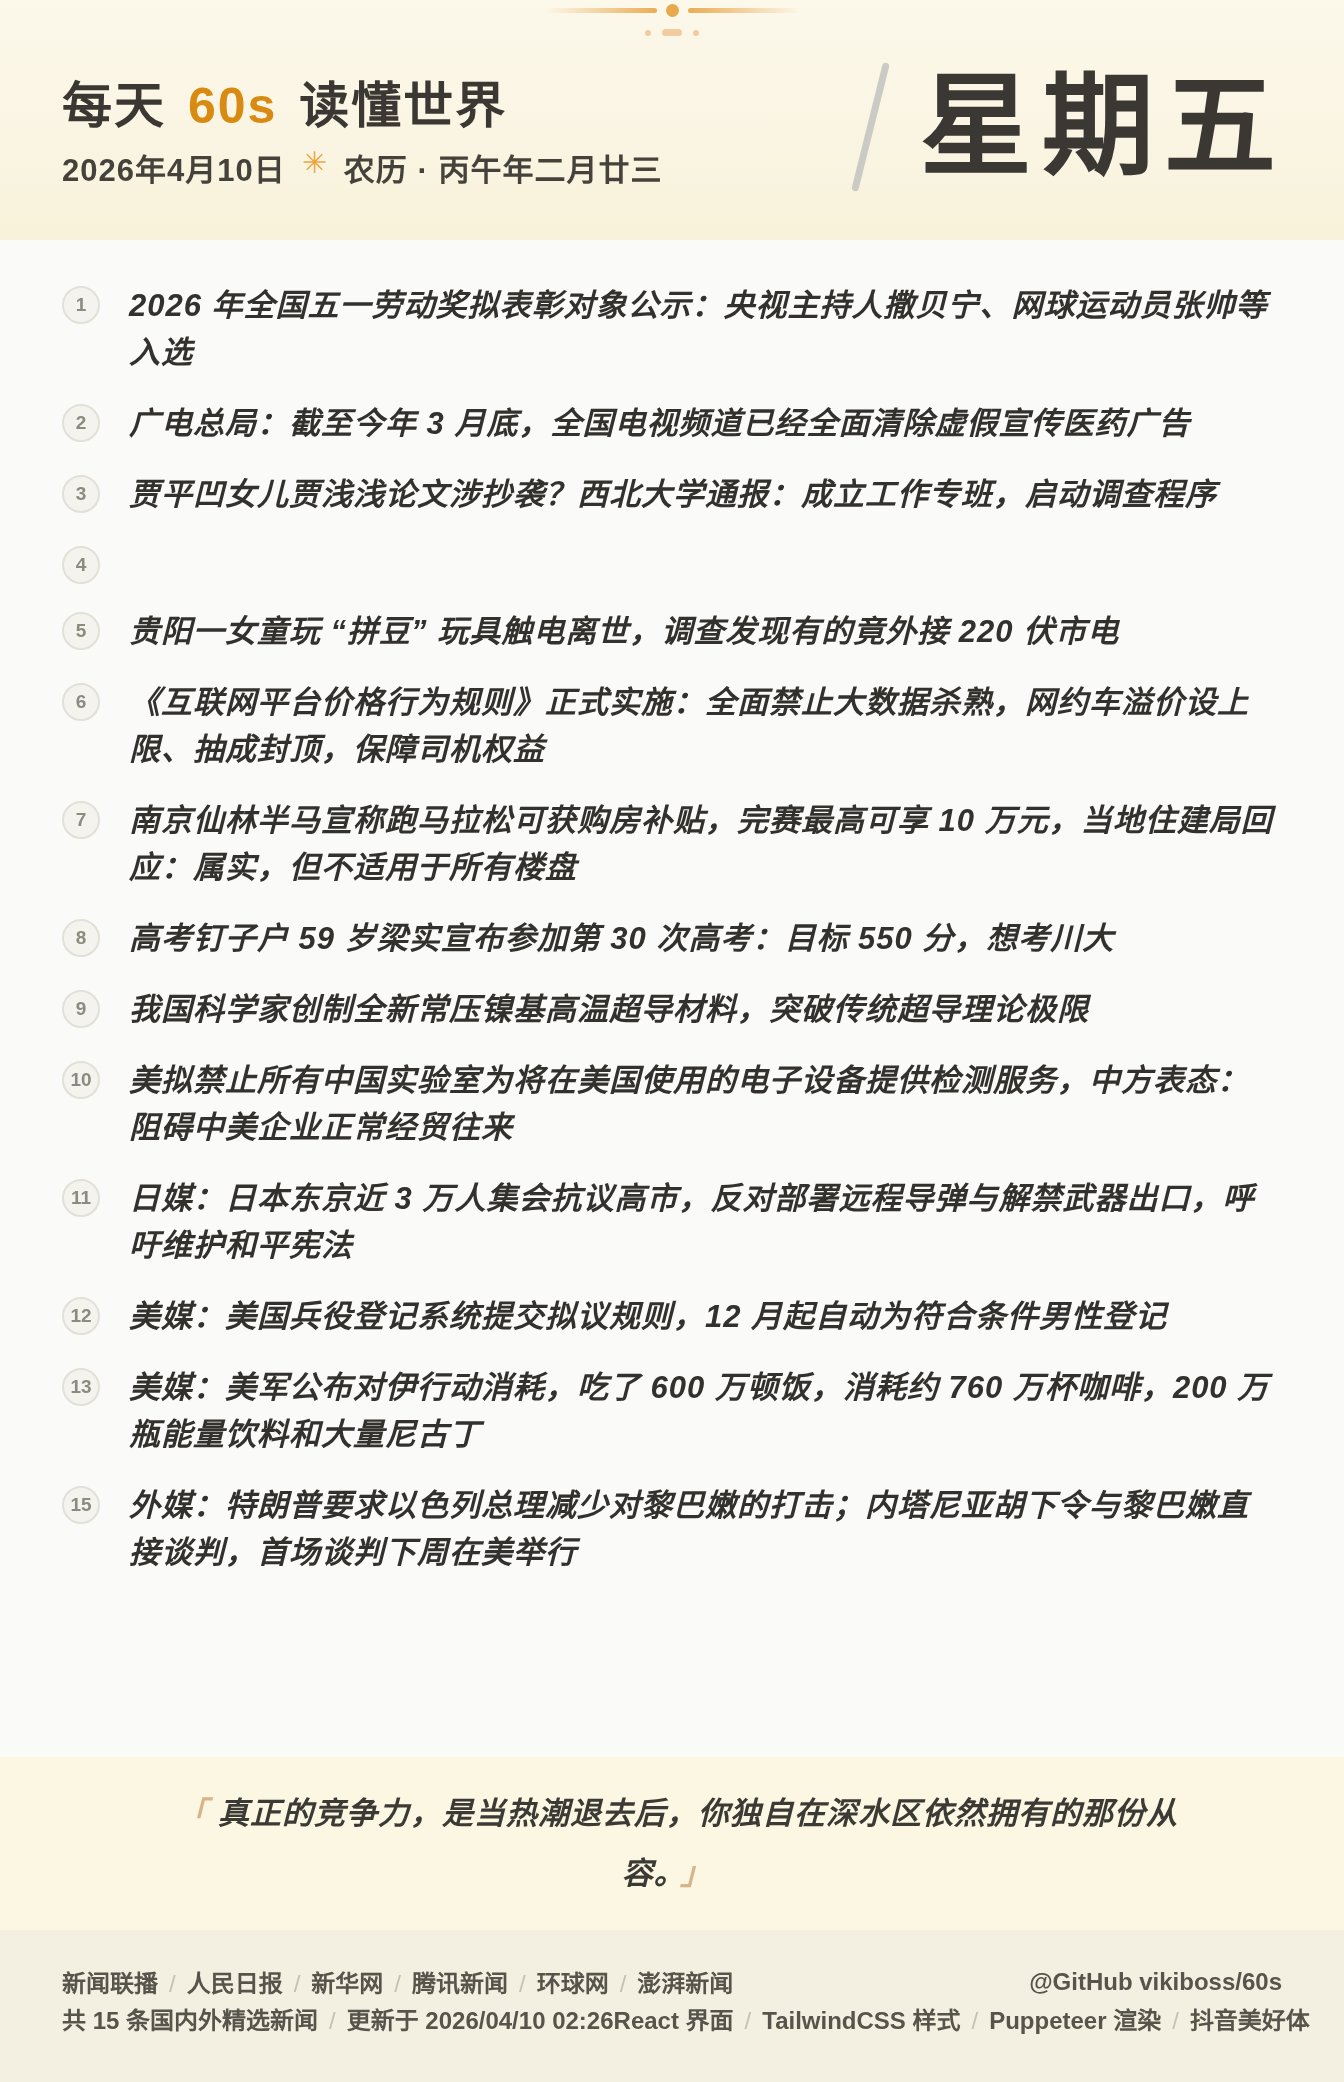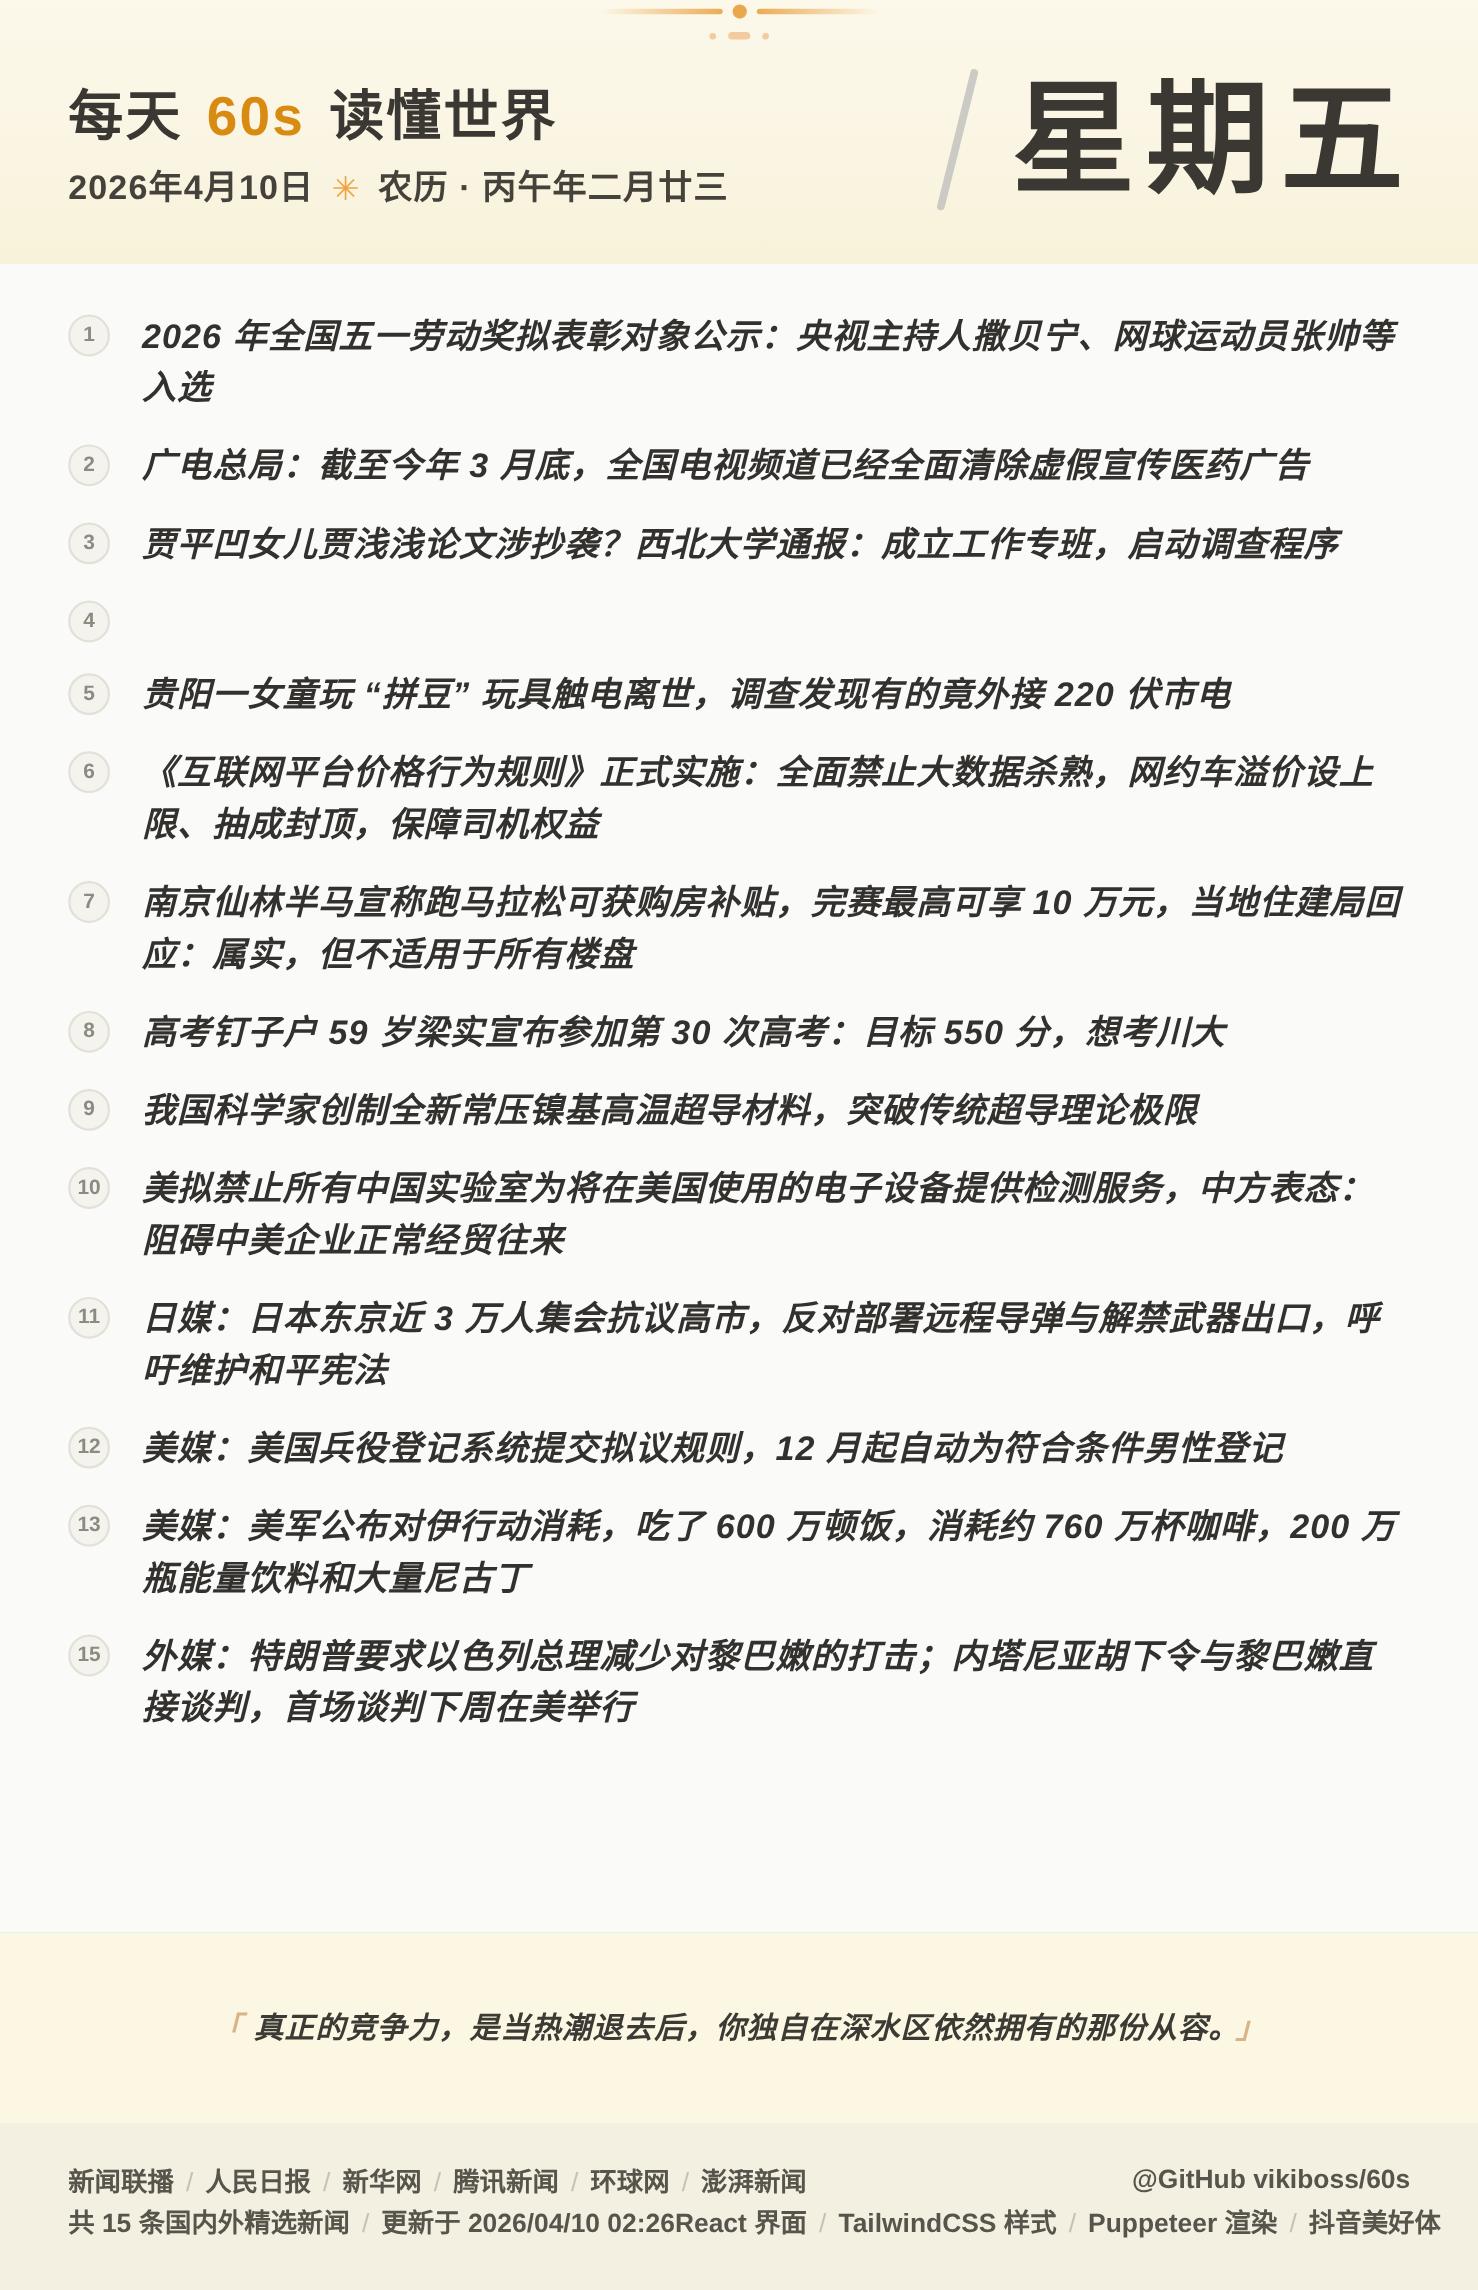--- a/index.html
+++ b/index.html
@@ -49,21 +49,21 @@
   .title-line {
     font-size: 50px;
     font-weight: 800;
     letter-spacing: 2px;
     color: #3b3833;
     white-space: nowrap;
   }
   .title-highlight { color: #d98a10; padding: 0 6px; }
   .date-line {
     margin-top: 8px;
-    display: flex; align-items: flex-end;
+    display: flex; align-items: flex-start;
     font-size: 31px;
     font-weight: 700;
     color: #45423c;
     letter-spacing: 1px;
     white-space: nowrap;
   }
   .asterisk { color: #f0a43f; font-size: 30px; margin: 0 16px; font-weight: 400; }
 
   .header-right { display: flex; align-items: center; }
   .weekday-divider {
@@ -123,21 +123,21 @@
   .quote-section {
     height: 173px;
     background: #fcf7e2;
     display: flex;
     align-items: center;
     justify-content: center;
   }
   .quote-text {
     max-width: 1020px;
     text-align: center;
-    font-size: 27px;
+    font-size: 31px;
     font-weight: 700;
     font-style: italic;
     line-height: 60px;
     letter-spacing: 1px;
     color: #3c3a35;
     word-break: break-all;
   }
   .quote-mark { color: #d8b588; padding: 0 10px; font-weight: 700; }
 
   

